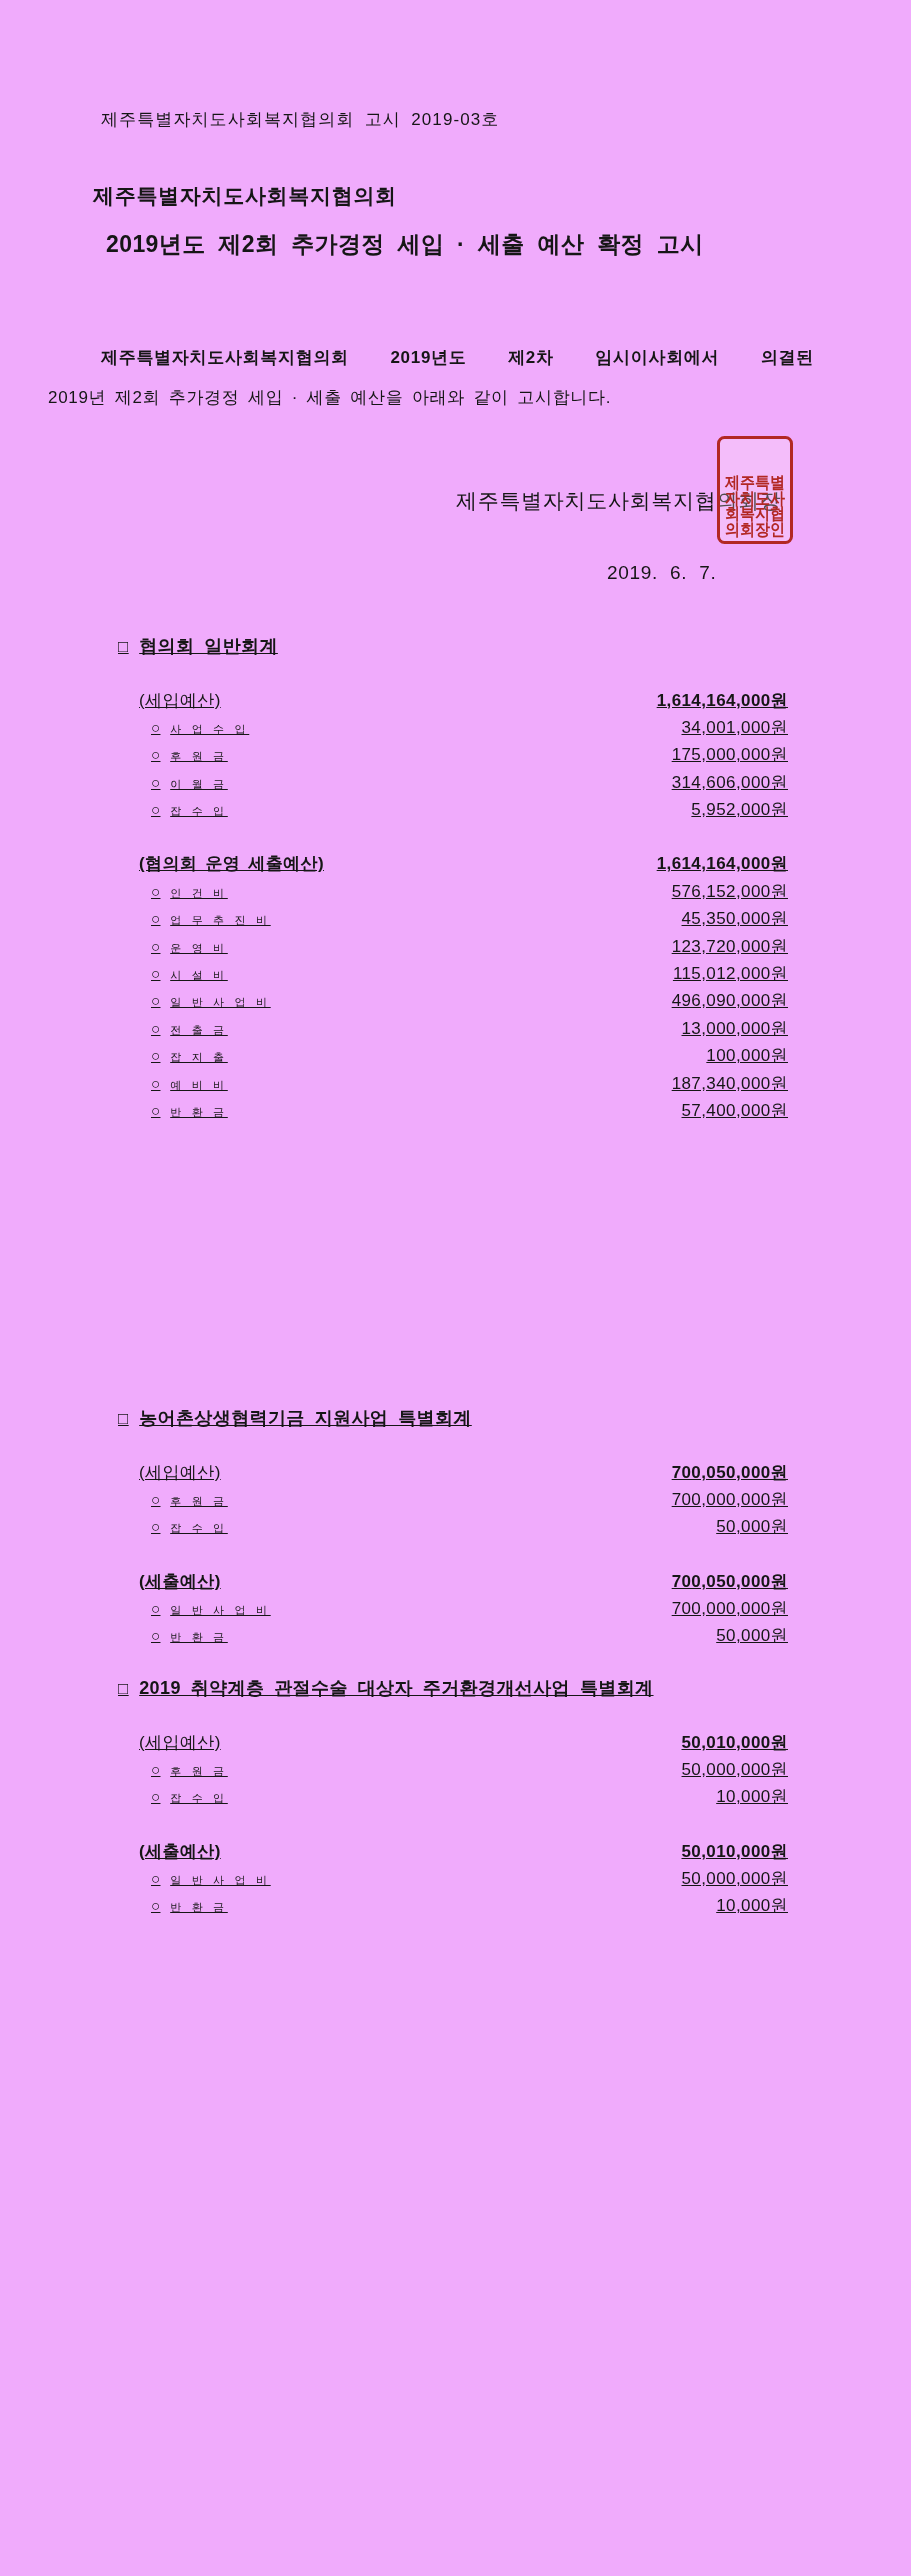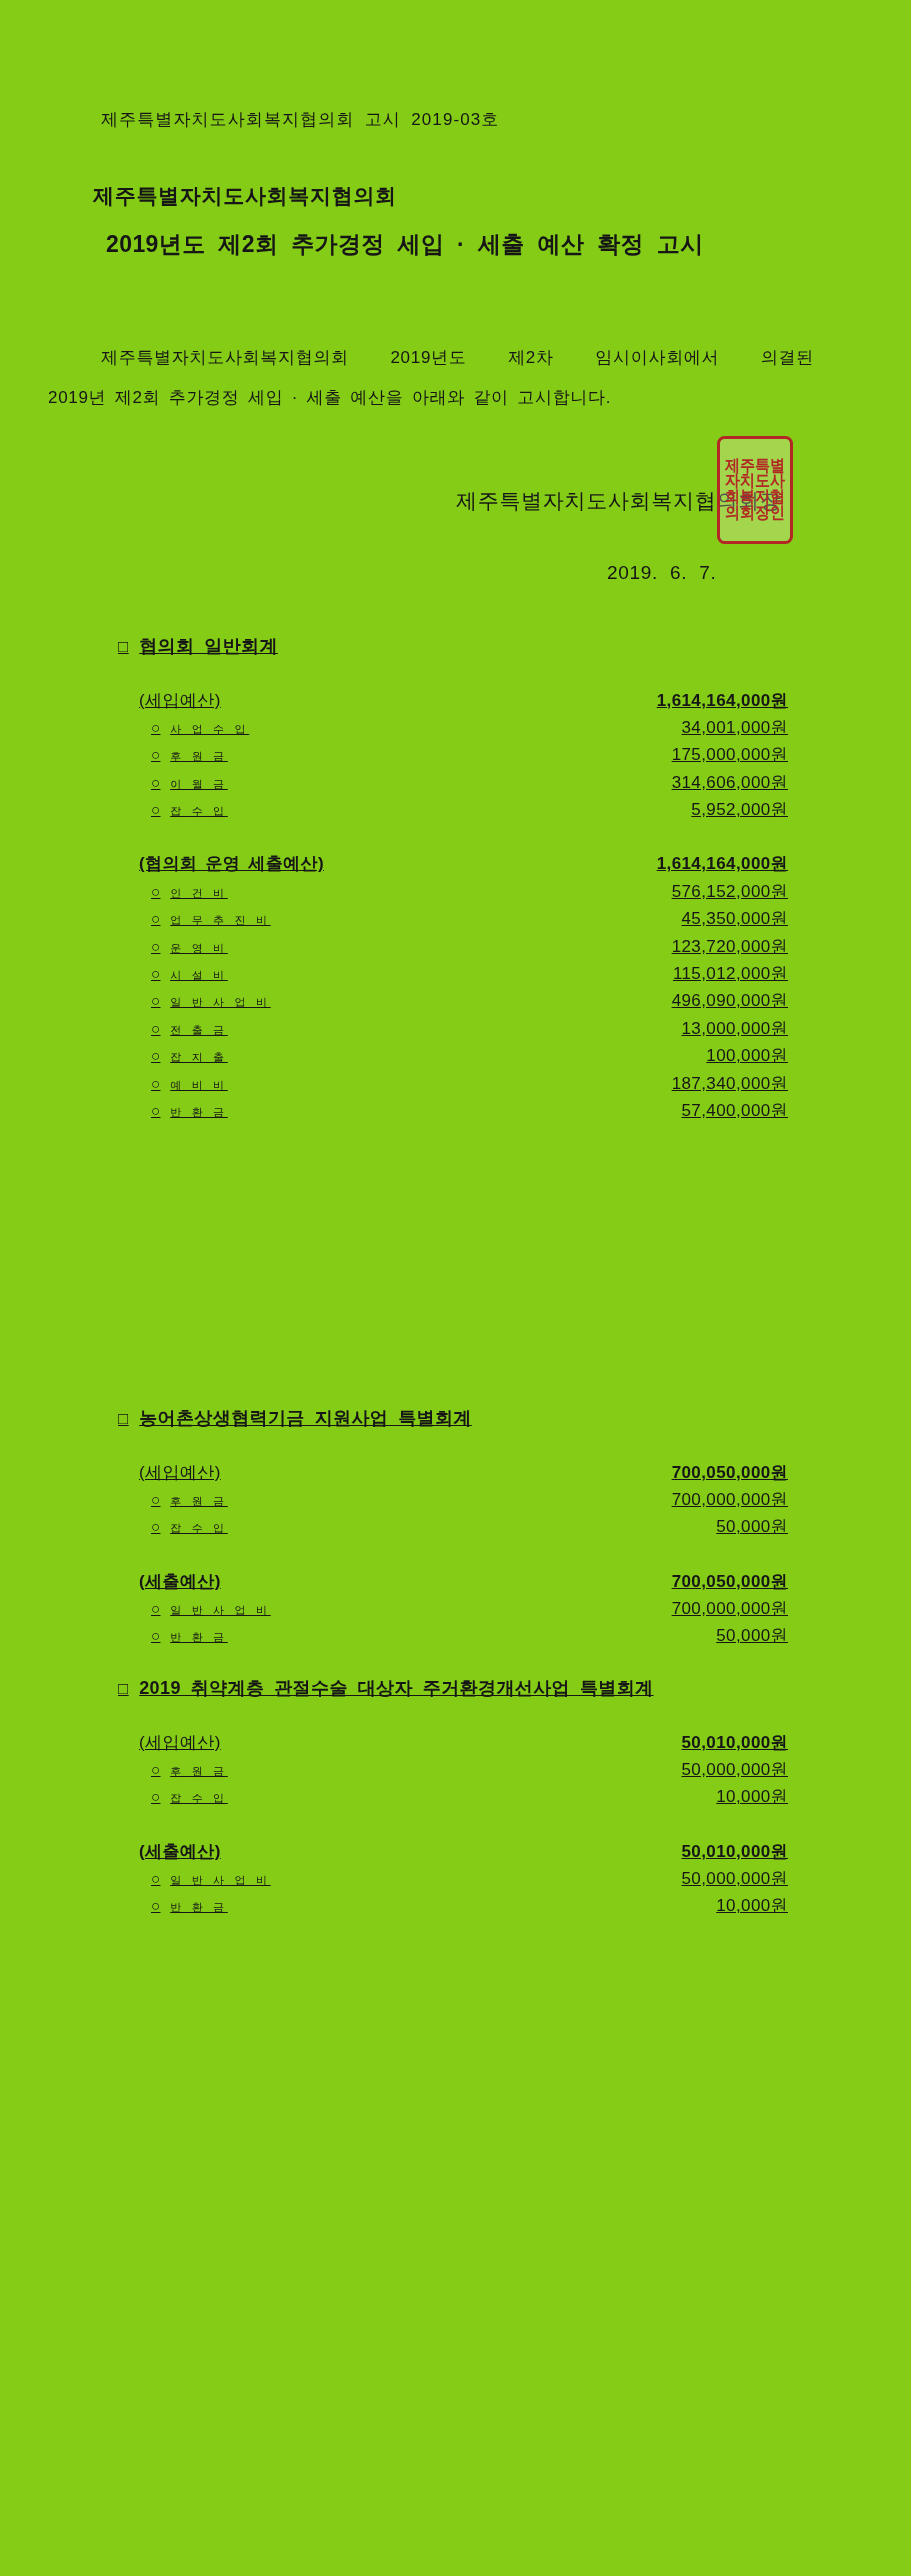--- a/index.html
+++ b/index.html
@@ -1,21 +1,21 @@
 <!DOCTYPE html>
 <html style="font-size:12px"><head>
 <meta charset="utf-8">
 <style>
   html, body { margin: 0; padding: 0; background: #e8e8e8; }
   .page {
     position: relative;
     width: 911px;
     height: 2576px;
     margin: 0 auto;
-    background: #84cc16;
+    background: #f0abfc;
     font-family: "Liberation Sans", "DejaVu Sans", sans-serif;
     color: #161616;
     overflow: hidden;
   }
   .abs { position: absolute; }
 
   .notice-no {
     left: 101px; top: 108px;
     font-size: 17px; letter-spacing: 1.1px; word-spacing: 4.5px;
   }
@@ -25,39 +25,40 @@
   }
   .main-title {
     left: 106px; top: 229px;
     font-size: 23px; font-weight: bold; letter-spacing: 0.4px; word-spacing: 6px;
   }
   .body-par { left: 48px; top: 346px; width: 766px; font-size: 17px; }
   .body-line1 {
     margin-left: 53px; width: 713px;
     text-align: justify; text-align-last: justify;
     letter-spacing: 0.7px;
+    font-weight: bold;
   }
   .body-line2 { margin-top: 16.5px; letter-spacing: 0.7px; word-spacing: 3px; }
 
   .signer {
     left: 456px; top: 487px;
     font-size: 21px; letter-spacing: 0.7px;
   }
   .date-line {
     left: 607px; top: 562px;
     font-size: 19px; white-space: pre; letter-spacing: 0.7px;
   }
 
   .seal {
     left: 717px; top: 436px;
     width: 76px; height: 108px;
     border: 3.7px solid rgba(185, 45, 40, 0.85);
     border-radius: 7.5px;
     box-sizing: border-box;
-    display: flex; flex-direction: column; justify-content: center;
+    display: flex; flex-direction: column; justify-content: flex-end;
     padding: 2.2px 1.5px;
     background: rgba(255, 245, 244, 0.25);
   }
   .seal-row {
     display: flex; justify-content: space-around;
     color: rgba(178, 40, 36, 0.9);
     font-weight: bold; font-size: 15px; line-height: 15.7px;
     font-family: "Liberation Serif", "DejaVu Serif", serif;
     transform: scaleY(1.1);
   }

